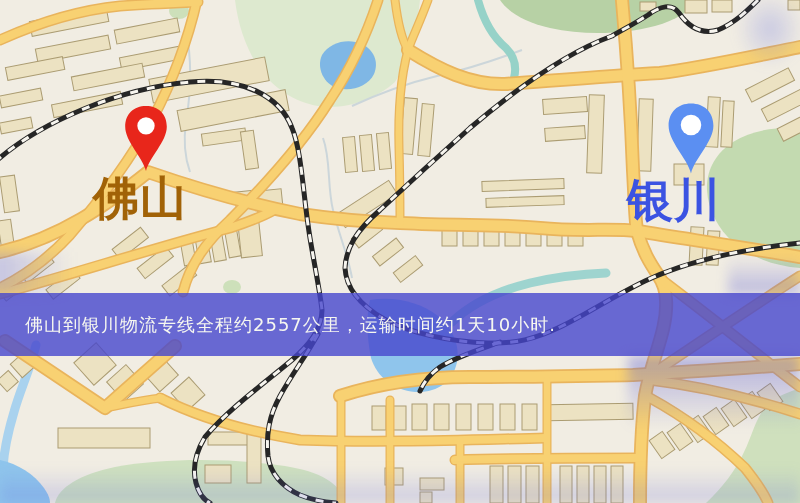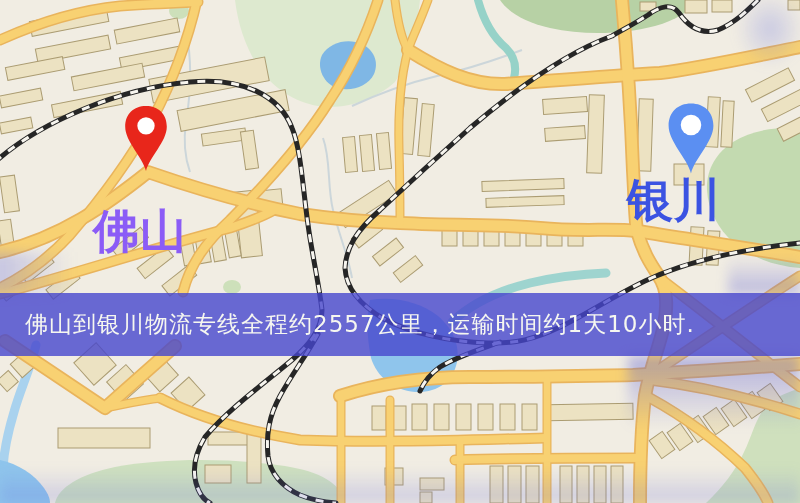--- a/index.html
+++ b/index.html
@@ -23,25 +23,25 @@
   .tint1{left:628px;top:356px;width:172px;height:72px;background:linear-gradient(180deg,rgba(90,92,214,.42),rgba(90,92,214,0));}
   .tint2{left:735px;top:-10px;width:70px;height:78px;background:radial-gradient(ellipse at center,rgba(110,120,225,.30),rgba(110,120,225,0) 70%);}
   .tint3{left:0;top:468px;width:800px;height:35px;background:linear-gradient(0deg,rgba(100,108,220,.26),rgba(100,108,220,0));}
   .tint4{left:-8px;top:252px;width:80px;height:42px;background:linear-gradient(90deg,rgba(104,110,222,.34),rgba(104,110,222,0));}
   .tint5{left:728px;top:256px;width:72px;height:38px;background:linear-gradient(0deg,rgba(95,98,215,.38),rgba(95,98,215,0));}
   
   .pin{position:absolute;}
   .pin svg{display:block;overflow:visible;}
   
   .city-label{position:absolute;width:140px;text-align:center;font-size:46px;font-weight:700;line-height:1.05;letter-spacing:1px;font-family:"DejaVu Sans","Liberation Sans",sans-serif;}
-  .city-label.origin{left:70px;top:174px;color:#8b5cf6;margin-top:33px;}
+  .city-label.origin{left:70px;top:174px;color:#a16207;}
   .city-label.destination{left:604px;top:176px;color:#3b53e2;}
   
   .banner{position:absolute;left:0;top:293px;width:800px;height:63px;background:rgba(70,70,205,0.80);display:flex;align-items:center;}
-  .banner span{color:#f6f7f0;font-size:23px;letter-spacing:1px;padding-left:25px;white-space:nowrap;}
+  .banner span{color:#f6f7f0;font-size:18px;letter-spacing:1px;padding-left:25px;white-space:nowrap;}
 </style>
 </head>
 <body>
 
 <div class="stage">
 
   <svg class="map" width="800" height="503" viewBox="0 0 800 503">
     <defs>
       <path id="r1" d="M0,252 C60,238 108,204 148,172 C200,190 250,204 300,214 C340,220 370,222 400,223 C460,226 500,224 540,228 C580,232 612,228 637,231 C700,241 760,250 800,257"></path>
       <path id="r2" d="M197,0 C188,40 172,82 152,120 C130,160 100,200 70,235 C45,262 20,278 0,288"></path>

